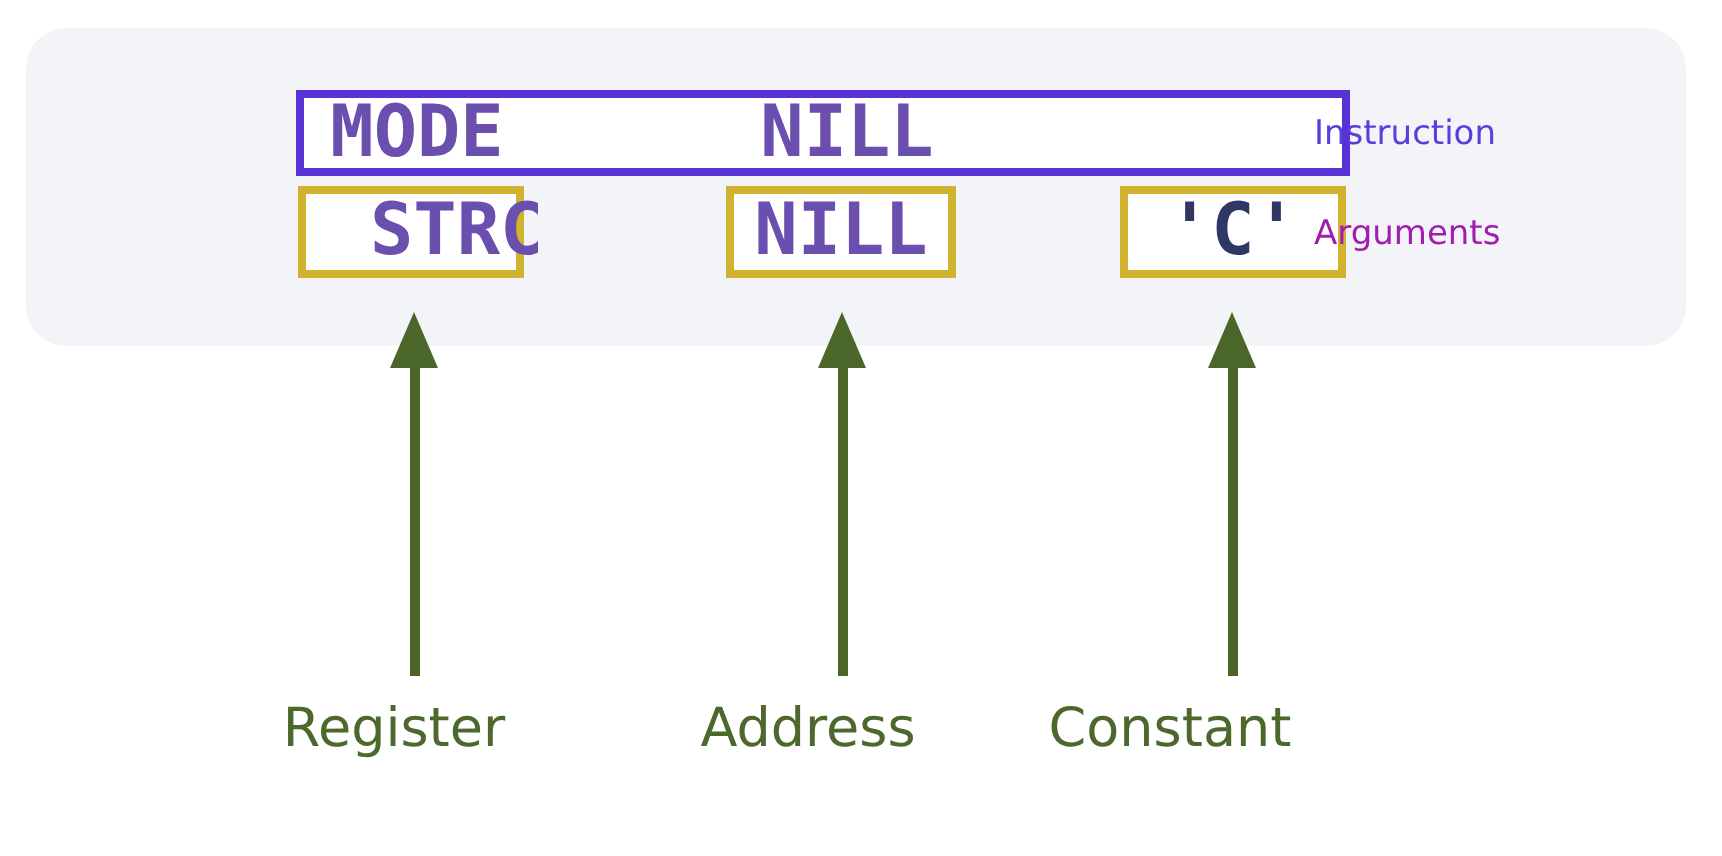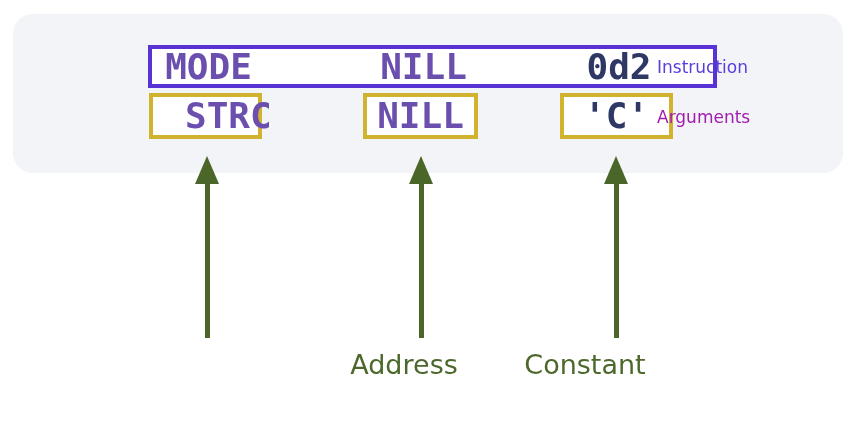--- a/index.html
+++ b/index.html
@@ -22,21 +22,21 @@
     width: 830px;
     height: 159px;
     background: #f2f4f7;
     border-radius: 20px;
   }
   
   .instruction-box {
     position: absolute;
     left: 135px;              
     top: 31px;                
-    width: 569px;
+    width: 527px;
     height: 43px;
     box-sizing: border-box;
     border: 4px solid #5832d4;
     background: #ffffff;
   }
   .icell {
     position: absolute;
     top: 0;
     height: 35px;
     line-height: 35px;
@@ -124,21 +124,20 @@
 </head>
 <body>
 
 <div class="canvas">
 
   <div class="panel">
 
     <div class="instruction-box">
       <span class="icell c1 txt-keyword">MODE</span>
       <span class="icell c2 txt-keyword">NILL</span>
-      <span class="icell c3 txt-literal">0d2</span>
     </div>
 
     <div class="arg-box b1 txt-keyword">STRC</div>
     <div class="arg-box b2 txt-keyword">NILL</div>
     <div class="arg-box b3 txt-literal">'C'</div>
 
     <div class="row-label instruction">Instruction</div>
     <div class="row-label arguments">Arguments</div>
   </div>
 
@@ -148,16 +147,17 @@
   </div>
   <div class="arrow a2">
     <span class="head"></span>
     <span class="shaft"></span>
   </div>
   <div class="arrow a3">
     <span class="head"></span>
     <span class="shaft"></span>
   </div>
 
+  <div class="anno-label l1">Register</div>
   <div class="anno-label l3">Constant</div>
   <div class="anno-label l2">Address</div>
 
 </div>
 
 </body></html>

